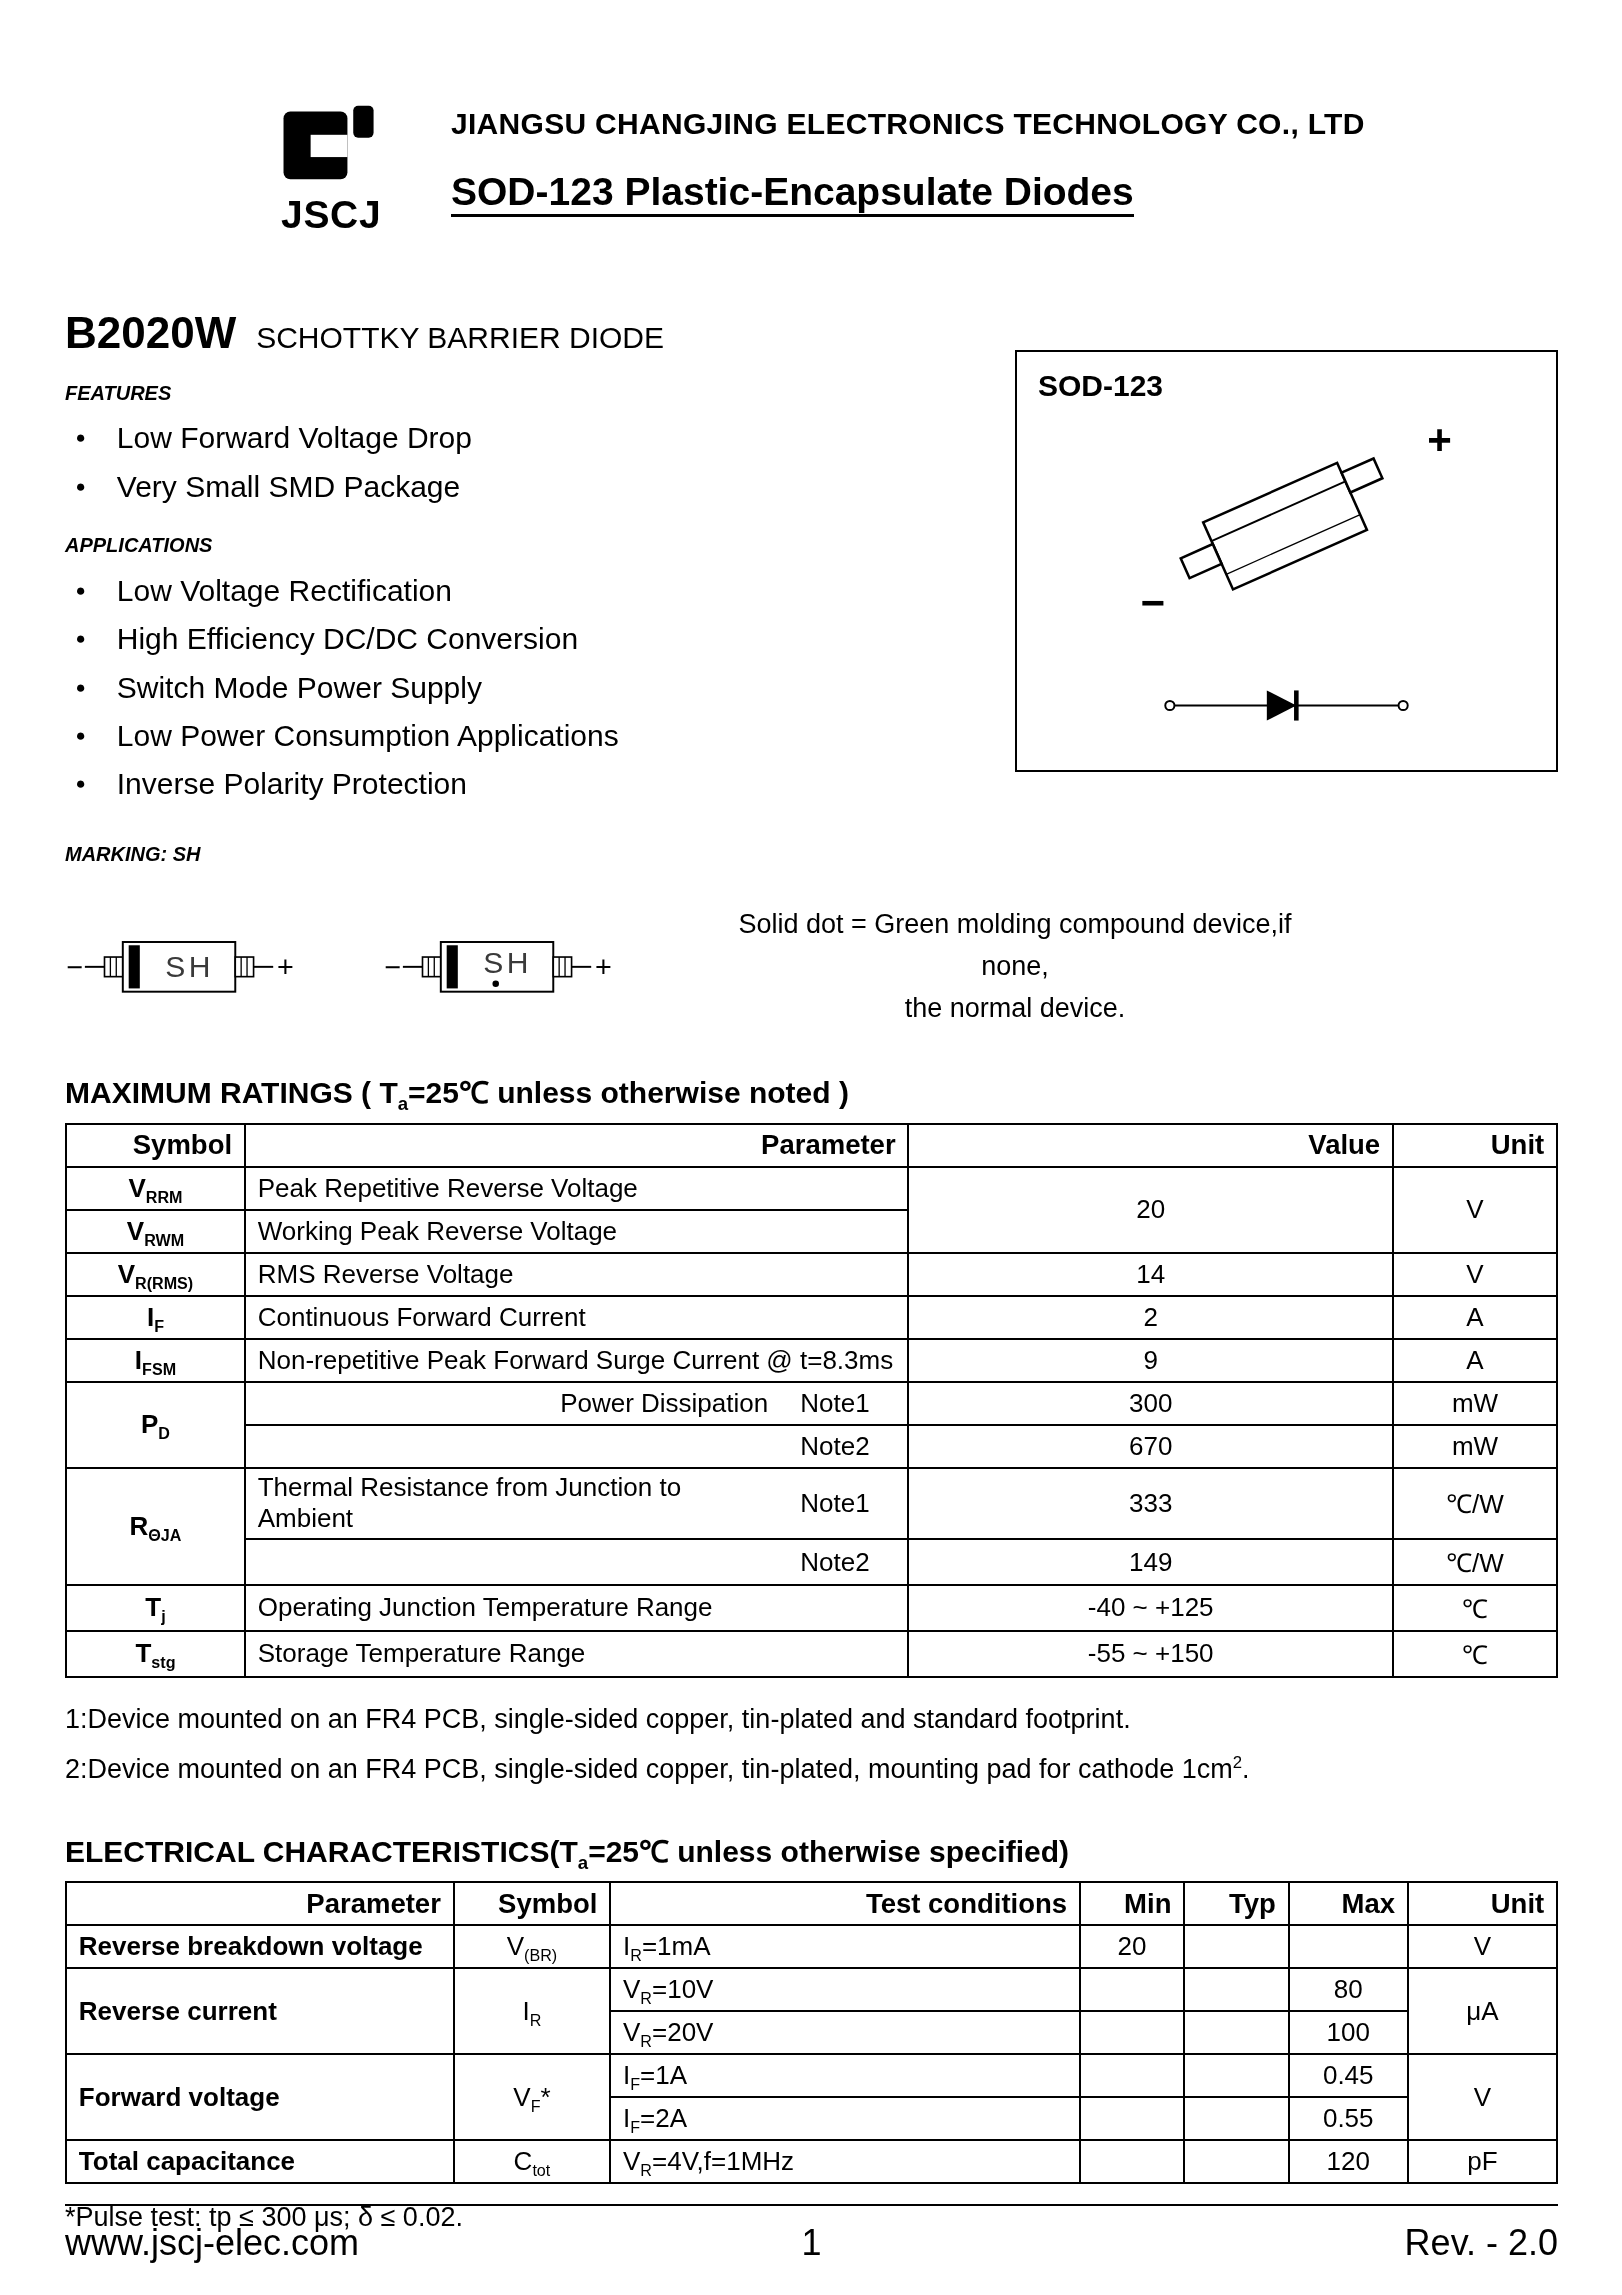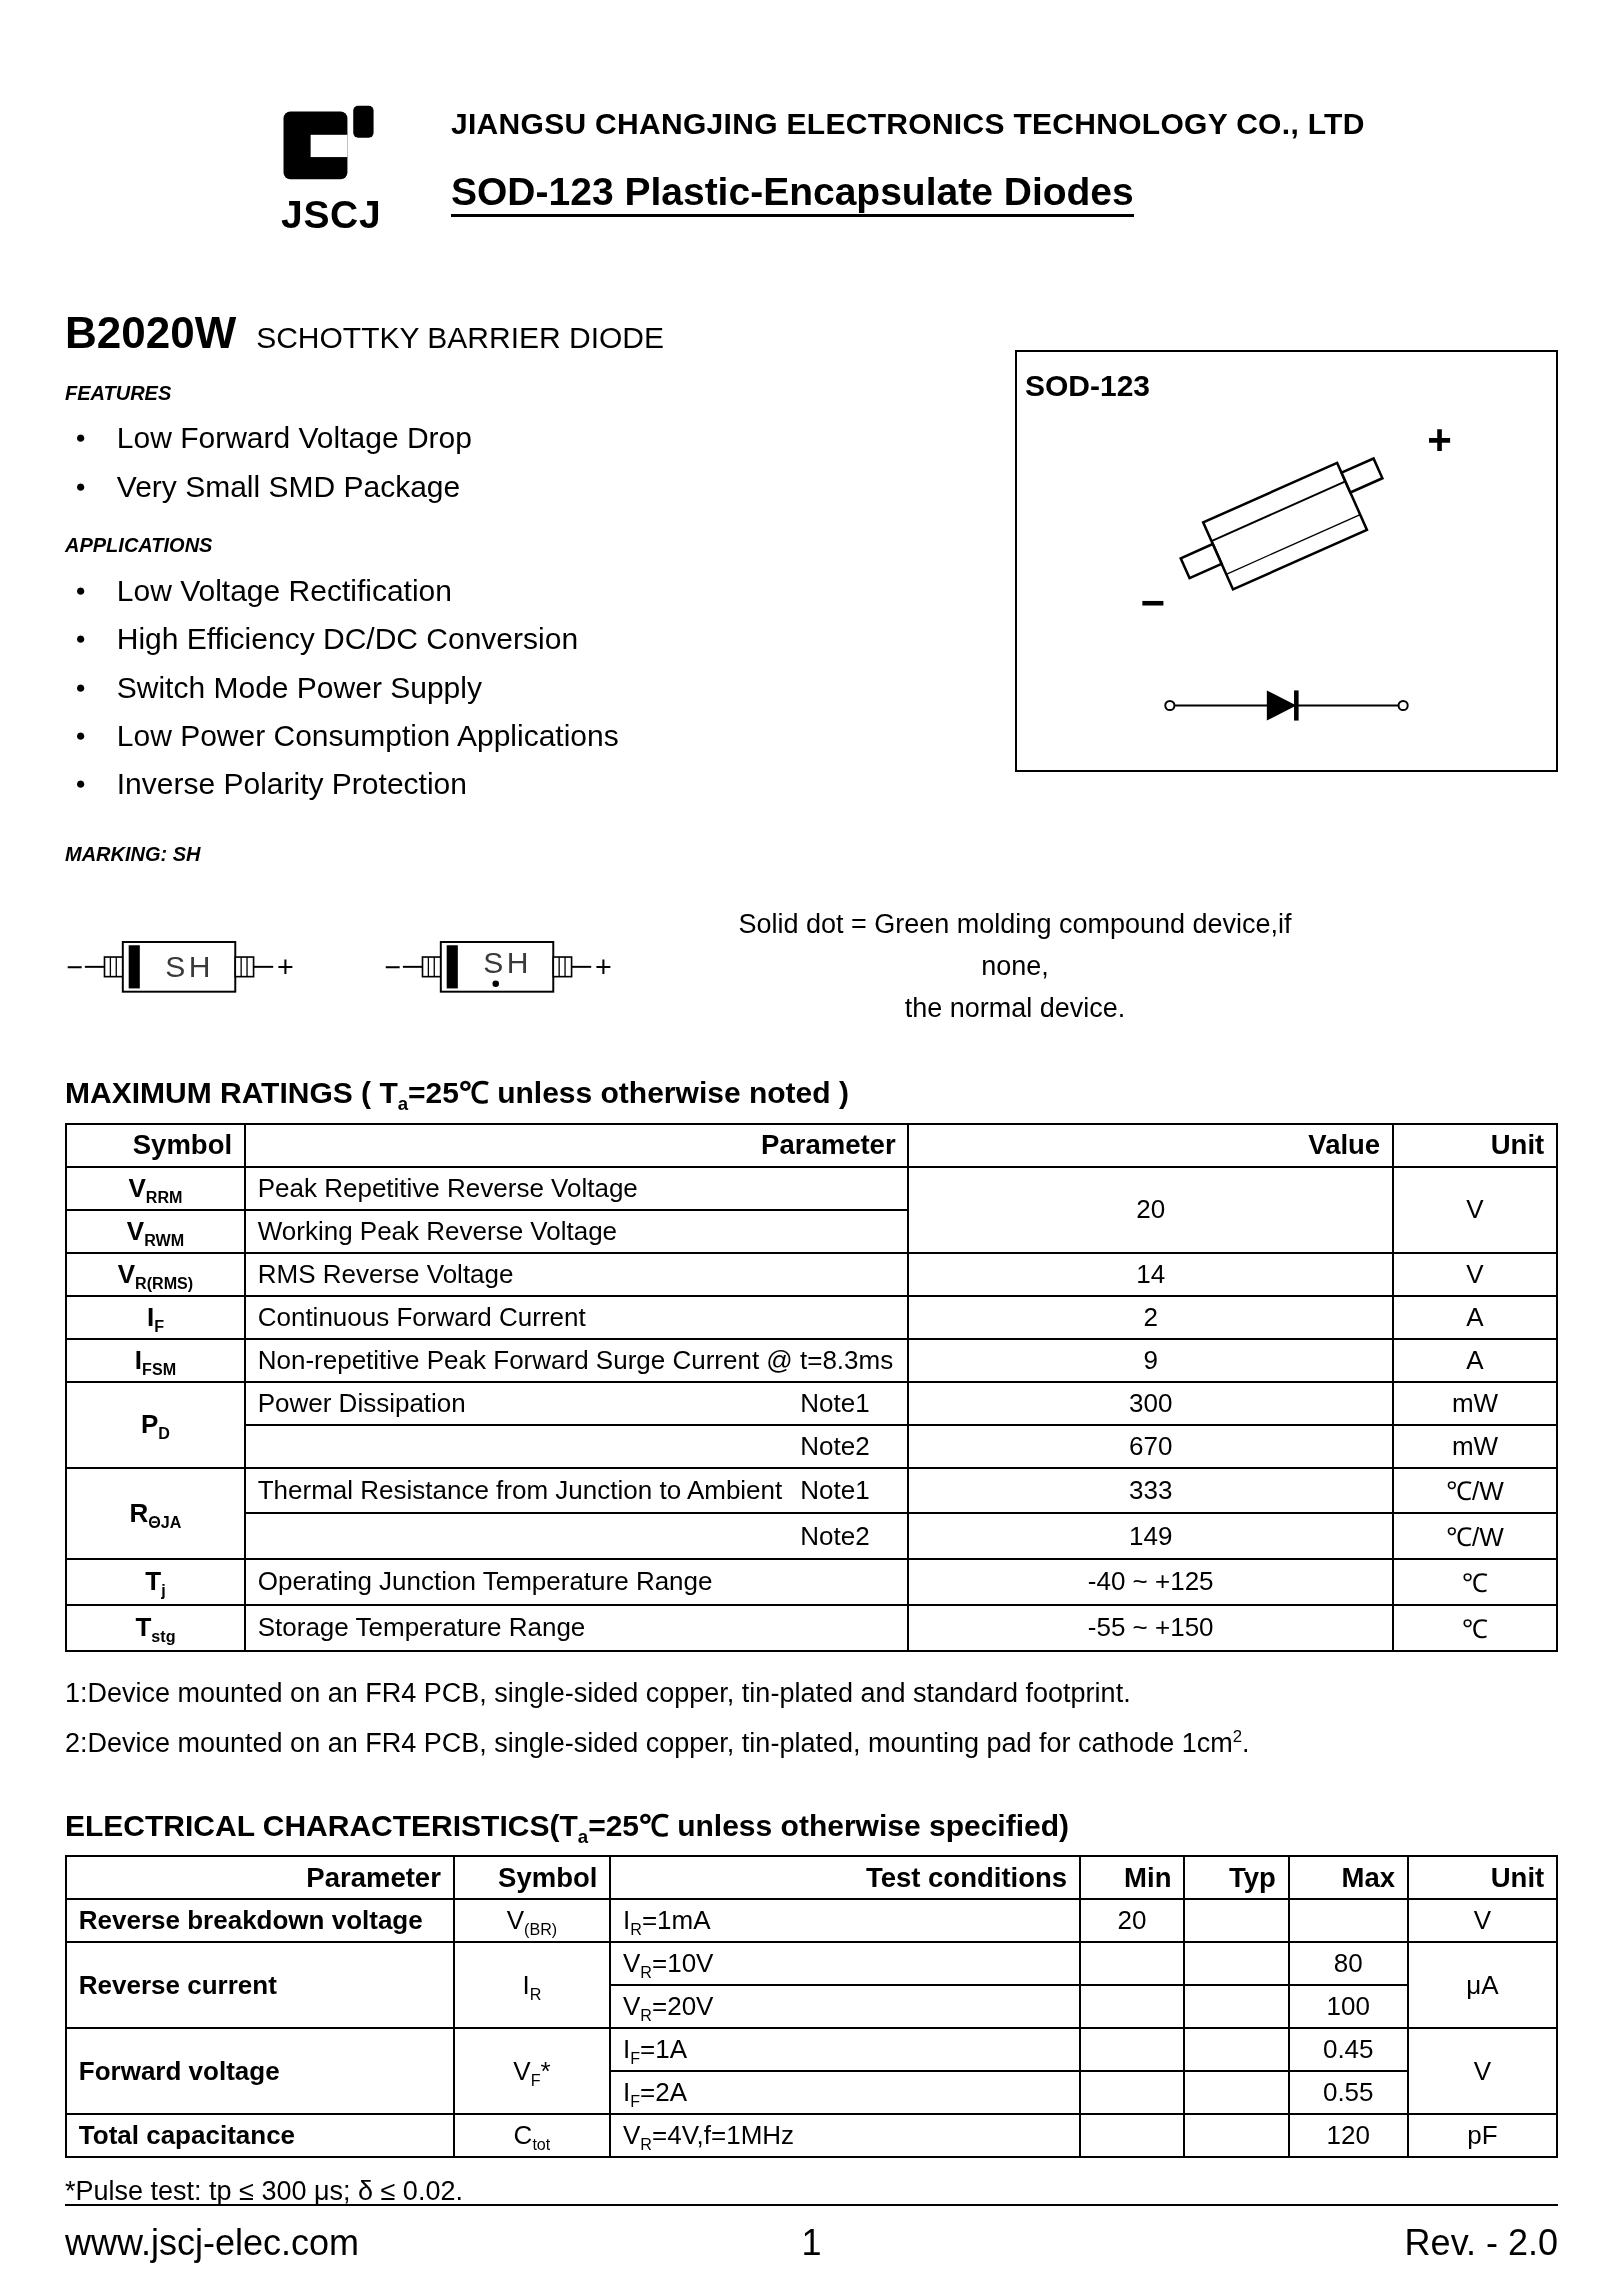--- a/index.html
+++ b/index.html
@@ -32,40 +32,40 @@
   .product-row { margin-top: 71px; display: flex; align-items: baseline; gap: 20px; }
   .part-number { font-size: 44px; font-weight: bold; }
   .category { font-size: 30px; }
   .section-heading { font-size: 20px; font-weight: bold; margin-top: 23.6px; font-style: italic; }
   ul.bullets { list-style: none; margin-top: 9.2px; }
   ul.bullets li { font-size: 30px; padding: 7.2px 0; display: flex; align-items: center; }
   ul.bullets li::before { content: "●"; font-size: 17px; margin: 0 31px 0 10.5px; }
 
   
   .package-box { position: absolute; top: 350px; right: 65px; width: 543px; height: 422px;
-                 border: 2px solid #000; padding: 17px 8px; background: #fff; }
+                 border: 2px solid #000; padding: 17px 21px; background: #fff; }
   .package-label { font-size: 30px; font-weight: bold; }
   .package-figure { display: flex; justify-content: center; margin-top: 0px; }
   .diode-figure { display: flex; justify-content: center; margin-top: 18.3px; }
 
   
   .marking-row { margin-top: 38px; display: flex; align-items: center; }
   .mark-diagram + .mark-diagram { margin-left: 69px; }
   .marking-note { margin-left: 69px; font-size: 27px; text-align: center; line-height: 1.55; width: 628px; }
 
   
   .table-section { margin-top: 41px; }
   .table-heading { font-size: 30px; font-weight: bold; margin-bottom: 10.5px; }
   table.dtable { width: 100%; border-collapse: collapse; table-layout: fixed; background:#fff; }
   table.dtable th, table.dtable td { border: 2px solid #000; font-size: 26px; height: 43px; padding: 3.9px 11.8px; }
   table.dtable th { font-size: 27.5px; font-weight: bold; text-align: right; }
   .sym  { font-weight: bold; text-align: center; }
   .param{ text-align: left; }
   .ctr  { text-align: center; }
-  .pf   { display: flex; justify-content: space-between; align-items: center; }
+  .pf   { display: flex; justify-content: flex-end; align-items: center; gap: 32px; }
   .note-lbl { margin-right: 26px; white-space: nowrap; }
   .eparam { font-weight: bold; text-align: left; }
   .table-notes { margin-top: 17px; font-size: 27px; line-height: 1.85; }
   .footnote { margin-top: 18.3px; font-size: 27px; }
 
   
   .footer { position: absolute; left: 65px; right: 65px; bottom: 31px;
             border-top: 2px solid #000; padding-top: 15.7px;
             display: grid; grid-template-columns: 1fr auto 1fr; font-size: 36px; }
   .footer .pageno { justify-self: center; }

